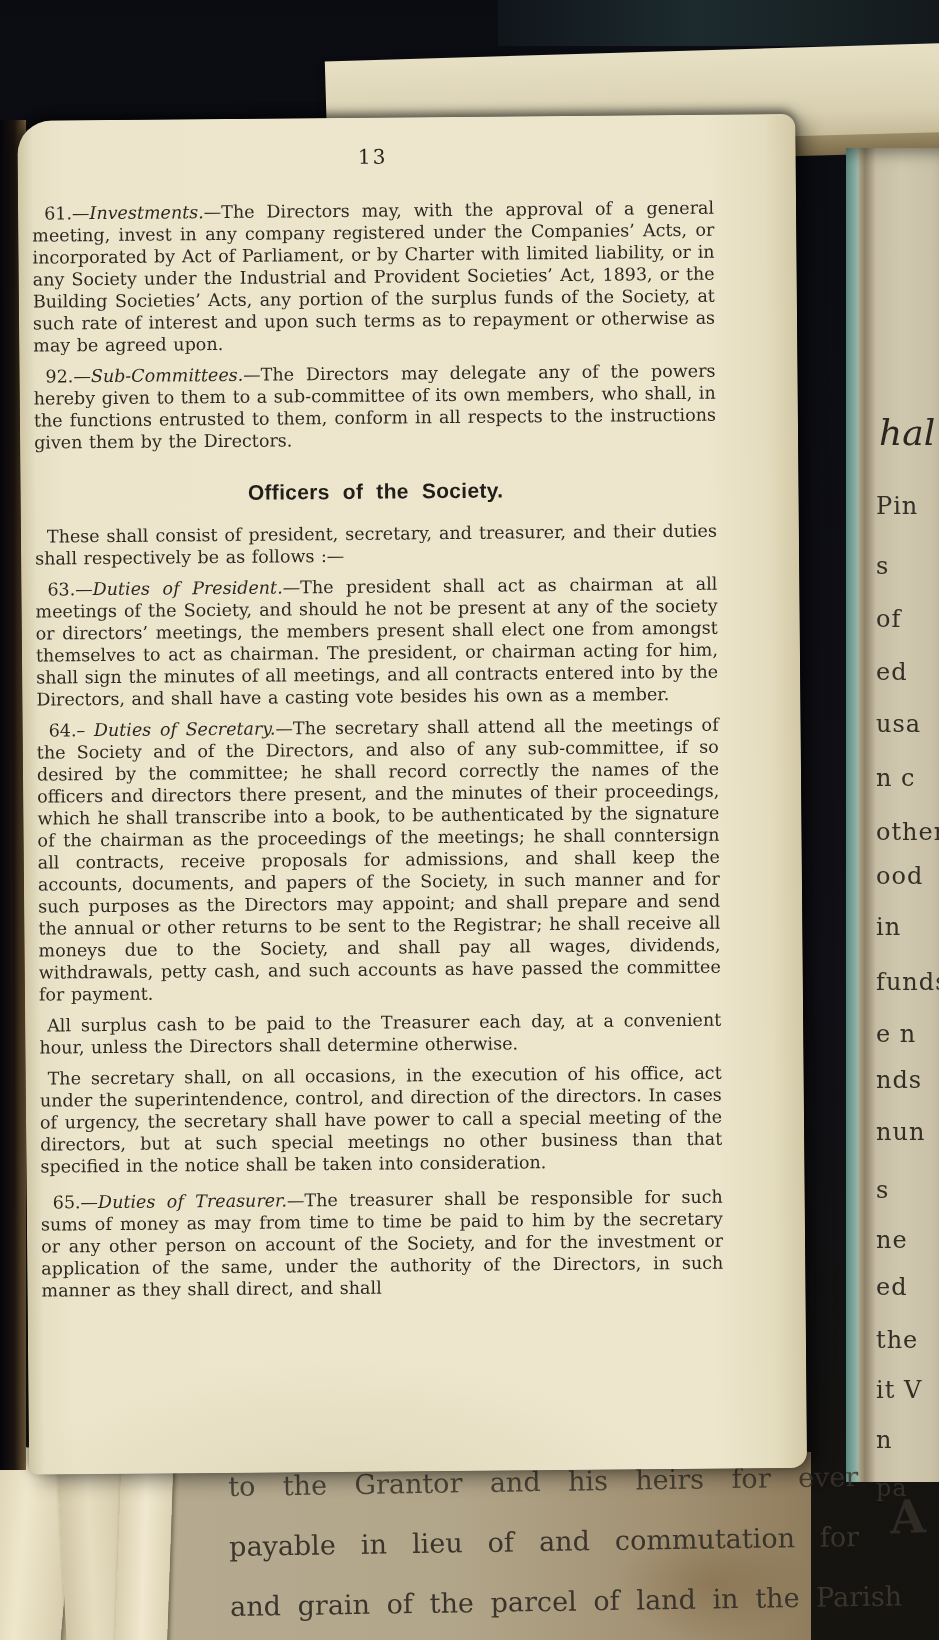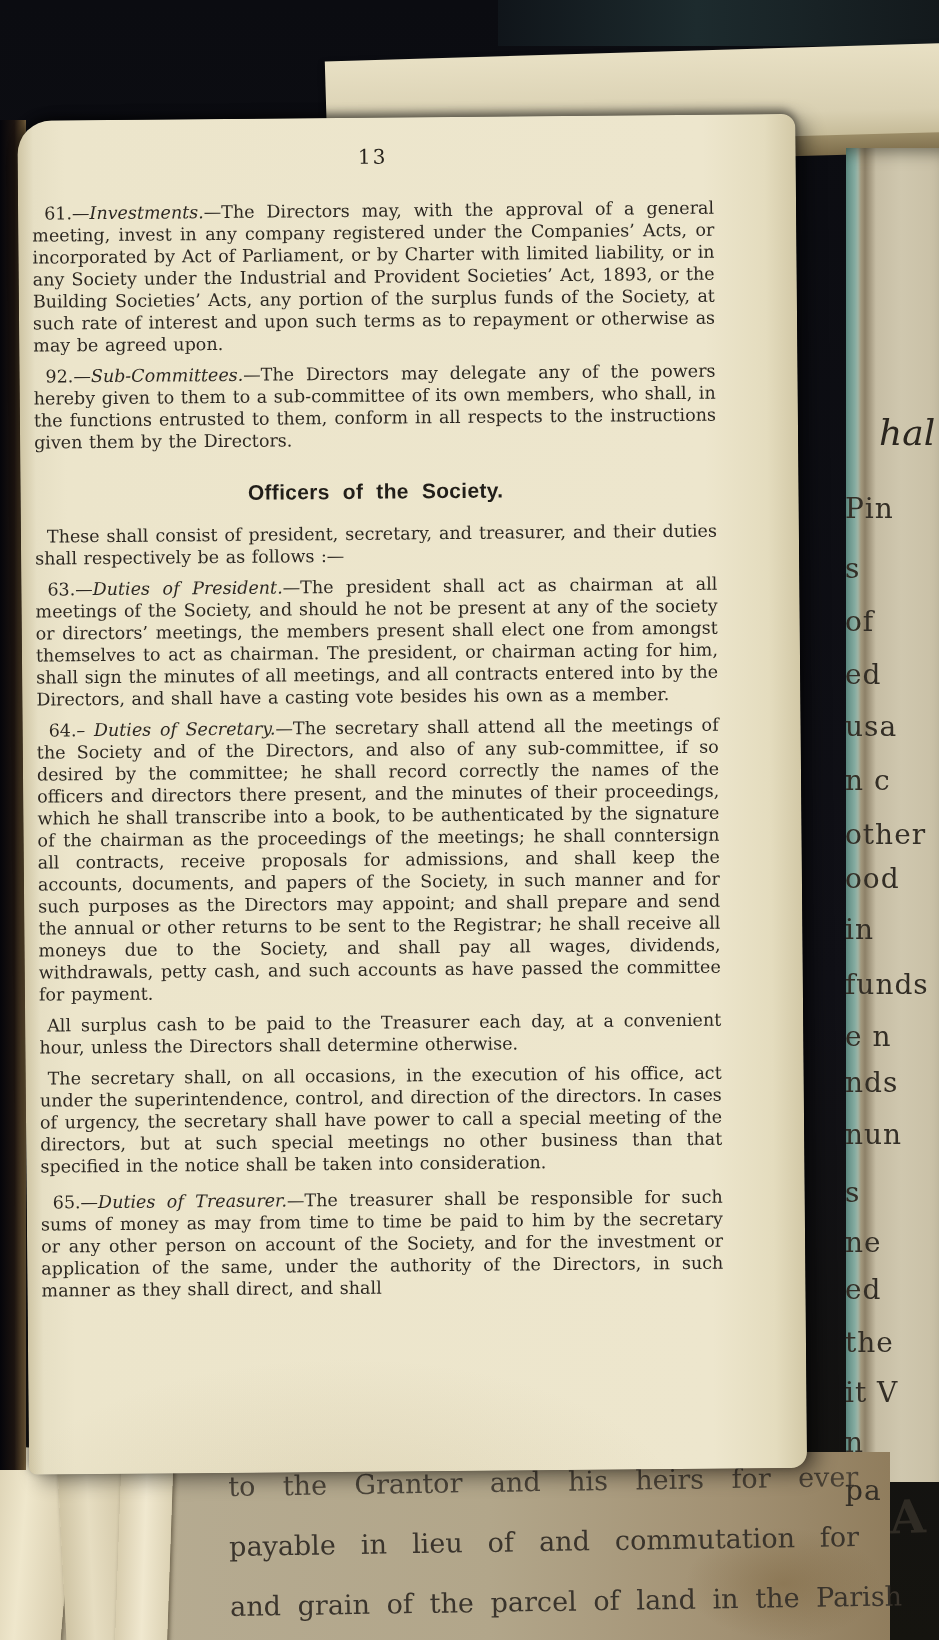--- a/index.html
+++ b/index.html
@@ -16,26 +16,26 @@
     transform:rotate(-1.7deg);box-shadow:0 3px 6px rgba(0,0,0,.5);}
   .top-edgeband{position:absolute;left:336px;top:140px;width:620px;height:20px;
     background:linear-gradient(180deg,#9a8b66,#7c6c4a);transform:rotate(-1.5deg);}
   .left-sliver{position:absolute;left:-4px;top:176px;width:14px;height:190px;
     background:#d9d0b4;border-radius:6px;}
   
   .right-page{position:absolute;left:846px;top:148px;width:93px;height:1334px;
     background:linear-gradient(90deg,#5f8d84 0px,#86ada2 9px,#9fb3a4 12px,
       #a2977c 15px,#8d8168 19px,#c6bda4 30px,#cfc7ae 55px,#c9c0a6 100%);
     box-shadow:inset 0 14px 16px -10px rgba(40,40,30,.55);}
-  .frag{position:absolute;left:845px;font-size:28px;color:#332e26;z-index:2;
+  .frag{position:absolute;left:876px;font-size:24px;color:#332e26;z-index:2;
     white-space:nowrap;letter-spacing:1px;}
   .frag-big{font-size:36px;font-style:italic;font-weight:normal;left:862px;
     letter-spacing:0;color:#2b261f;margin-left:17px;}
   
-  .bottom-page{position:absolute;left:0;top:1452px;width:890px;height:188px;z-index:1;
+  .bottom-page{position:absolute;left:0;top:1452px;width:811px;height:188px;z-index:1;
     background:
       radial-gradient(140px 80px at 88% 70%, rgba(122,98,60,.45), rgba(0,0,0,0) 70%),
       linear-gradient(90deg,#b7ad94 0%,#b2a68a 55%,#a29173 82%,#907d5d 100%);}
   .deed-lines{position:absolute;left:228px;top:18px;width:630px;
     transform:rotate(-0.9deg);transform-origin:left top;
     font-size:27px;line-height:34px;color:#3a342c;}
   .deed-line{text-align:justify;text-align-last:justify;margin-bottom:26px;
     white-space:normal;}
   .deed-line-faded{opacity:.85;}
   .deed-line-wide{width:672px;}

